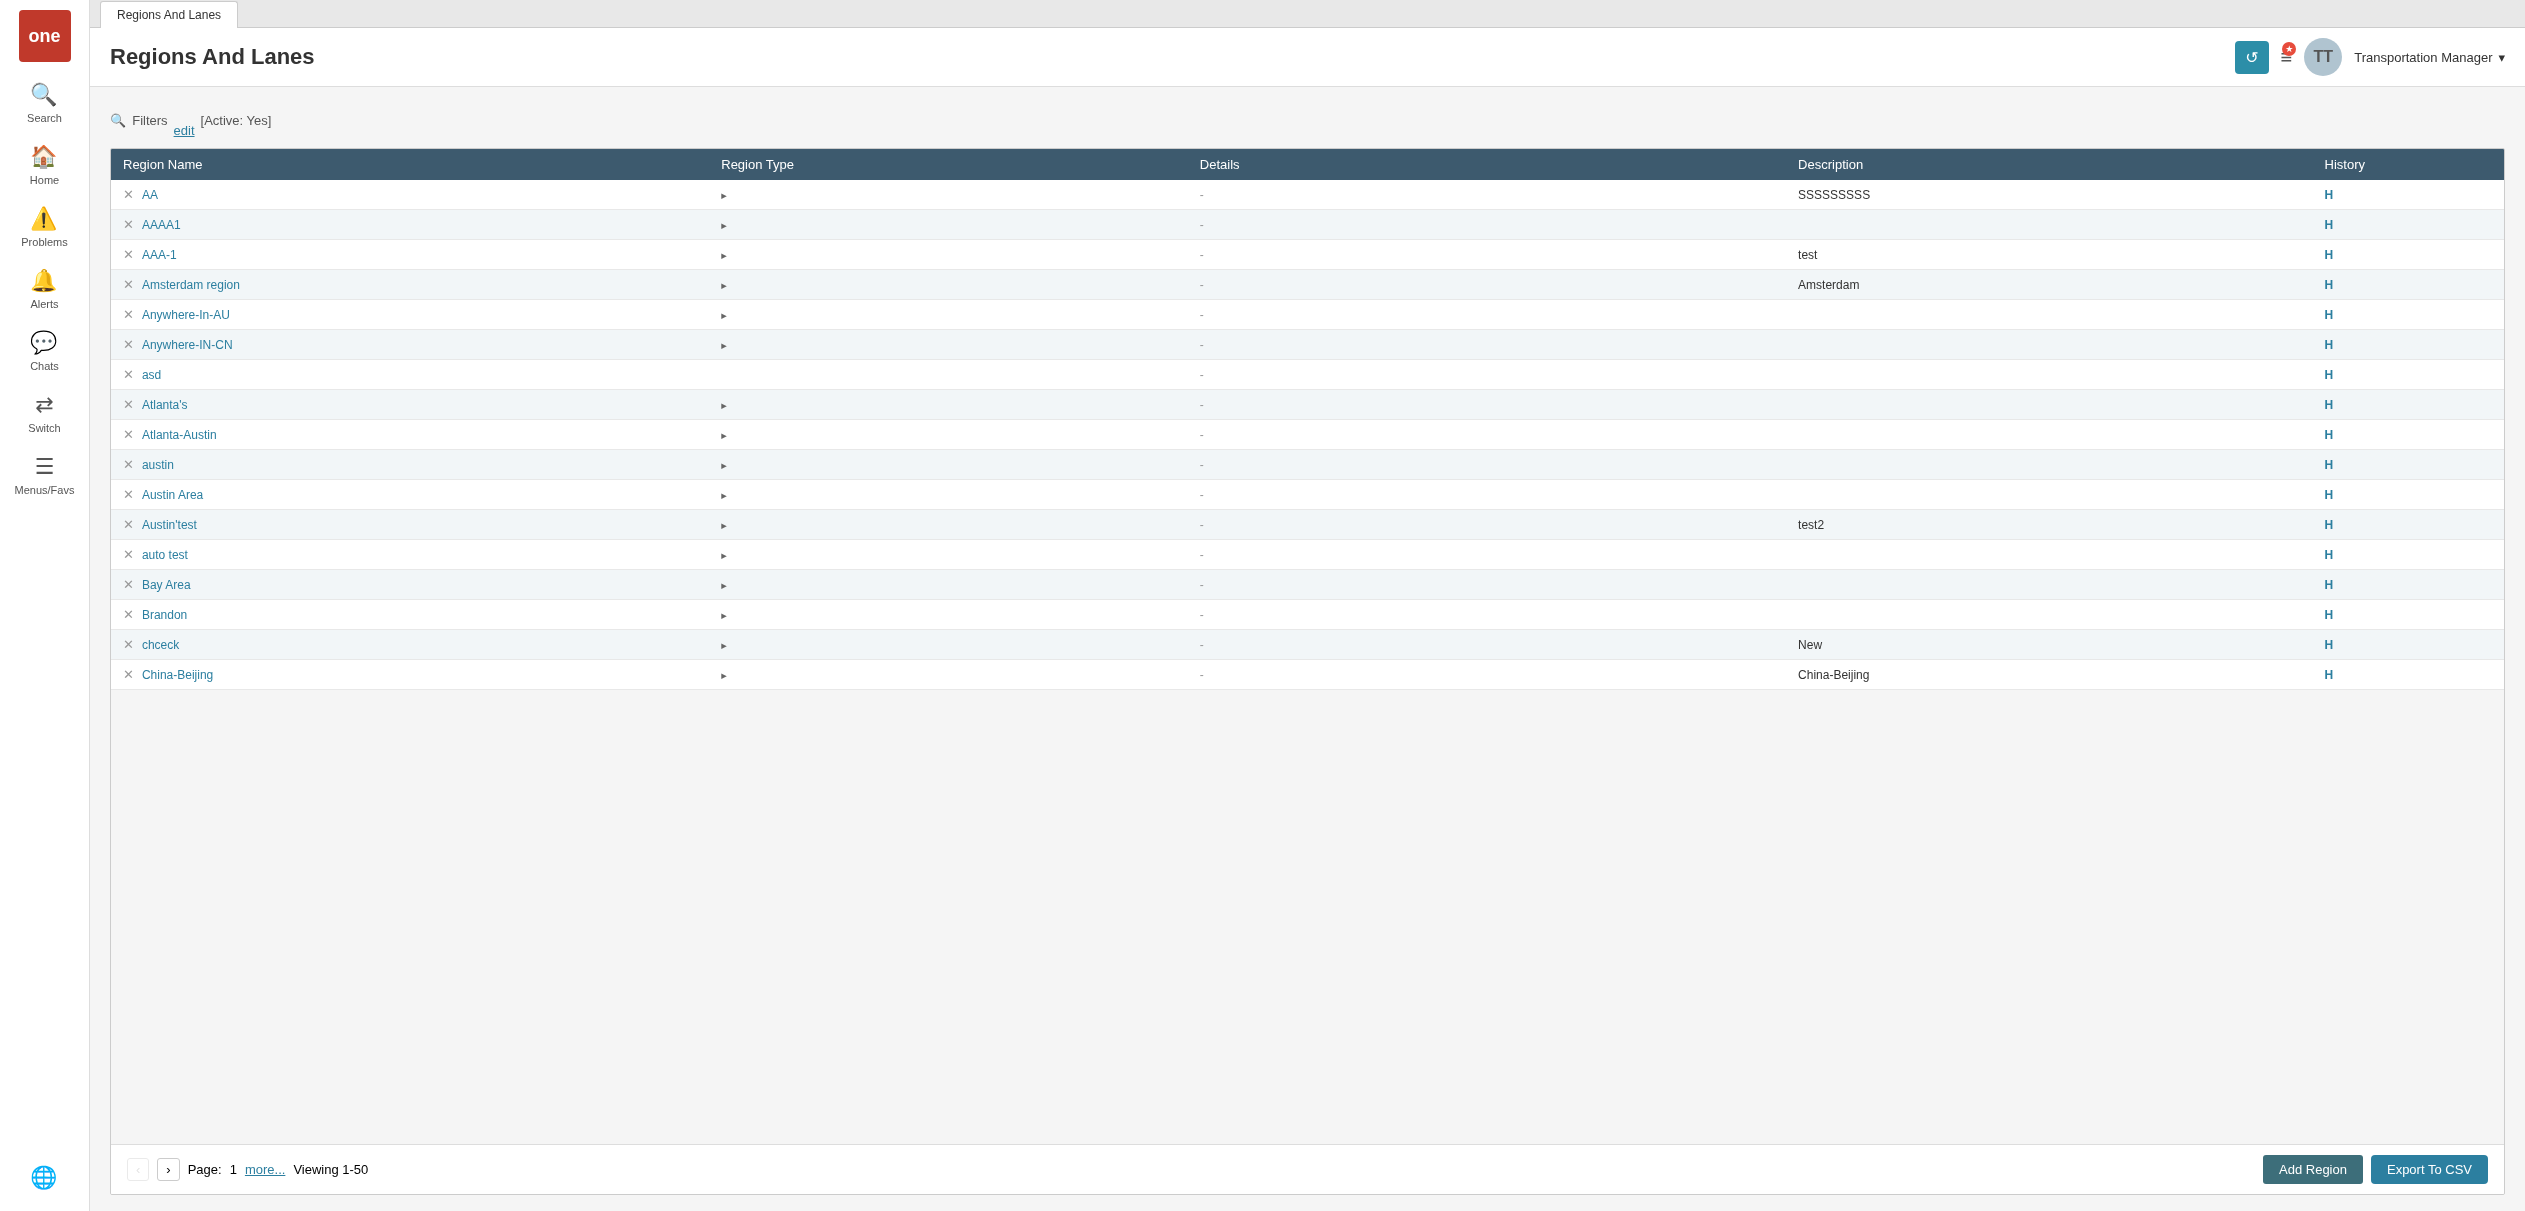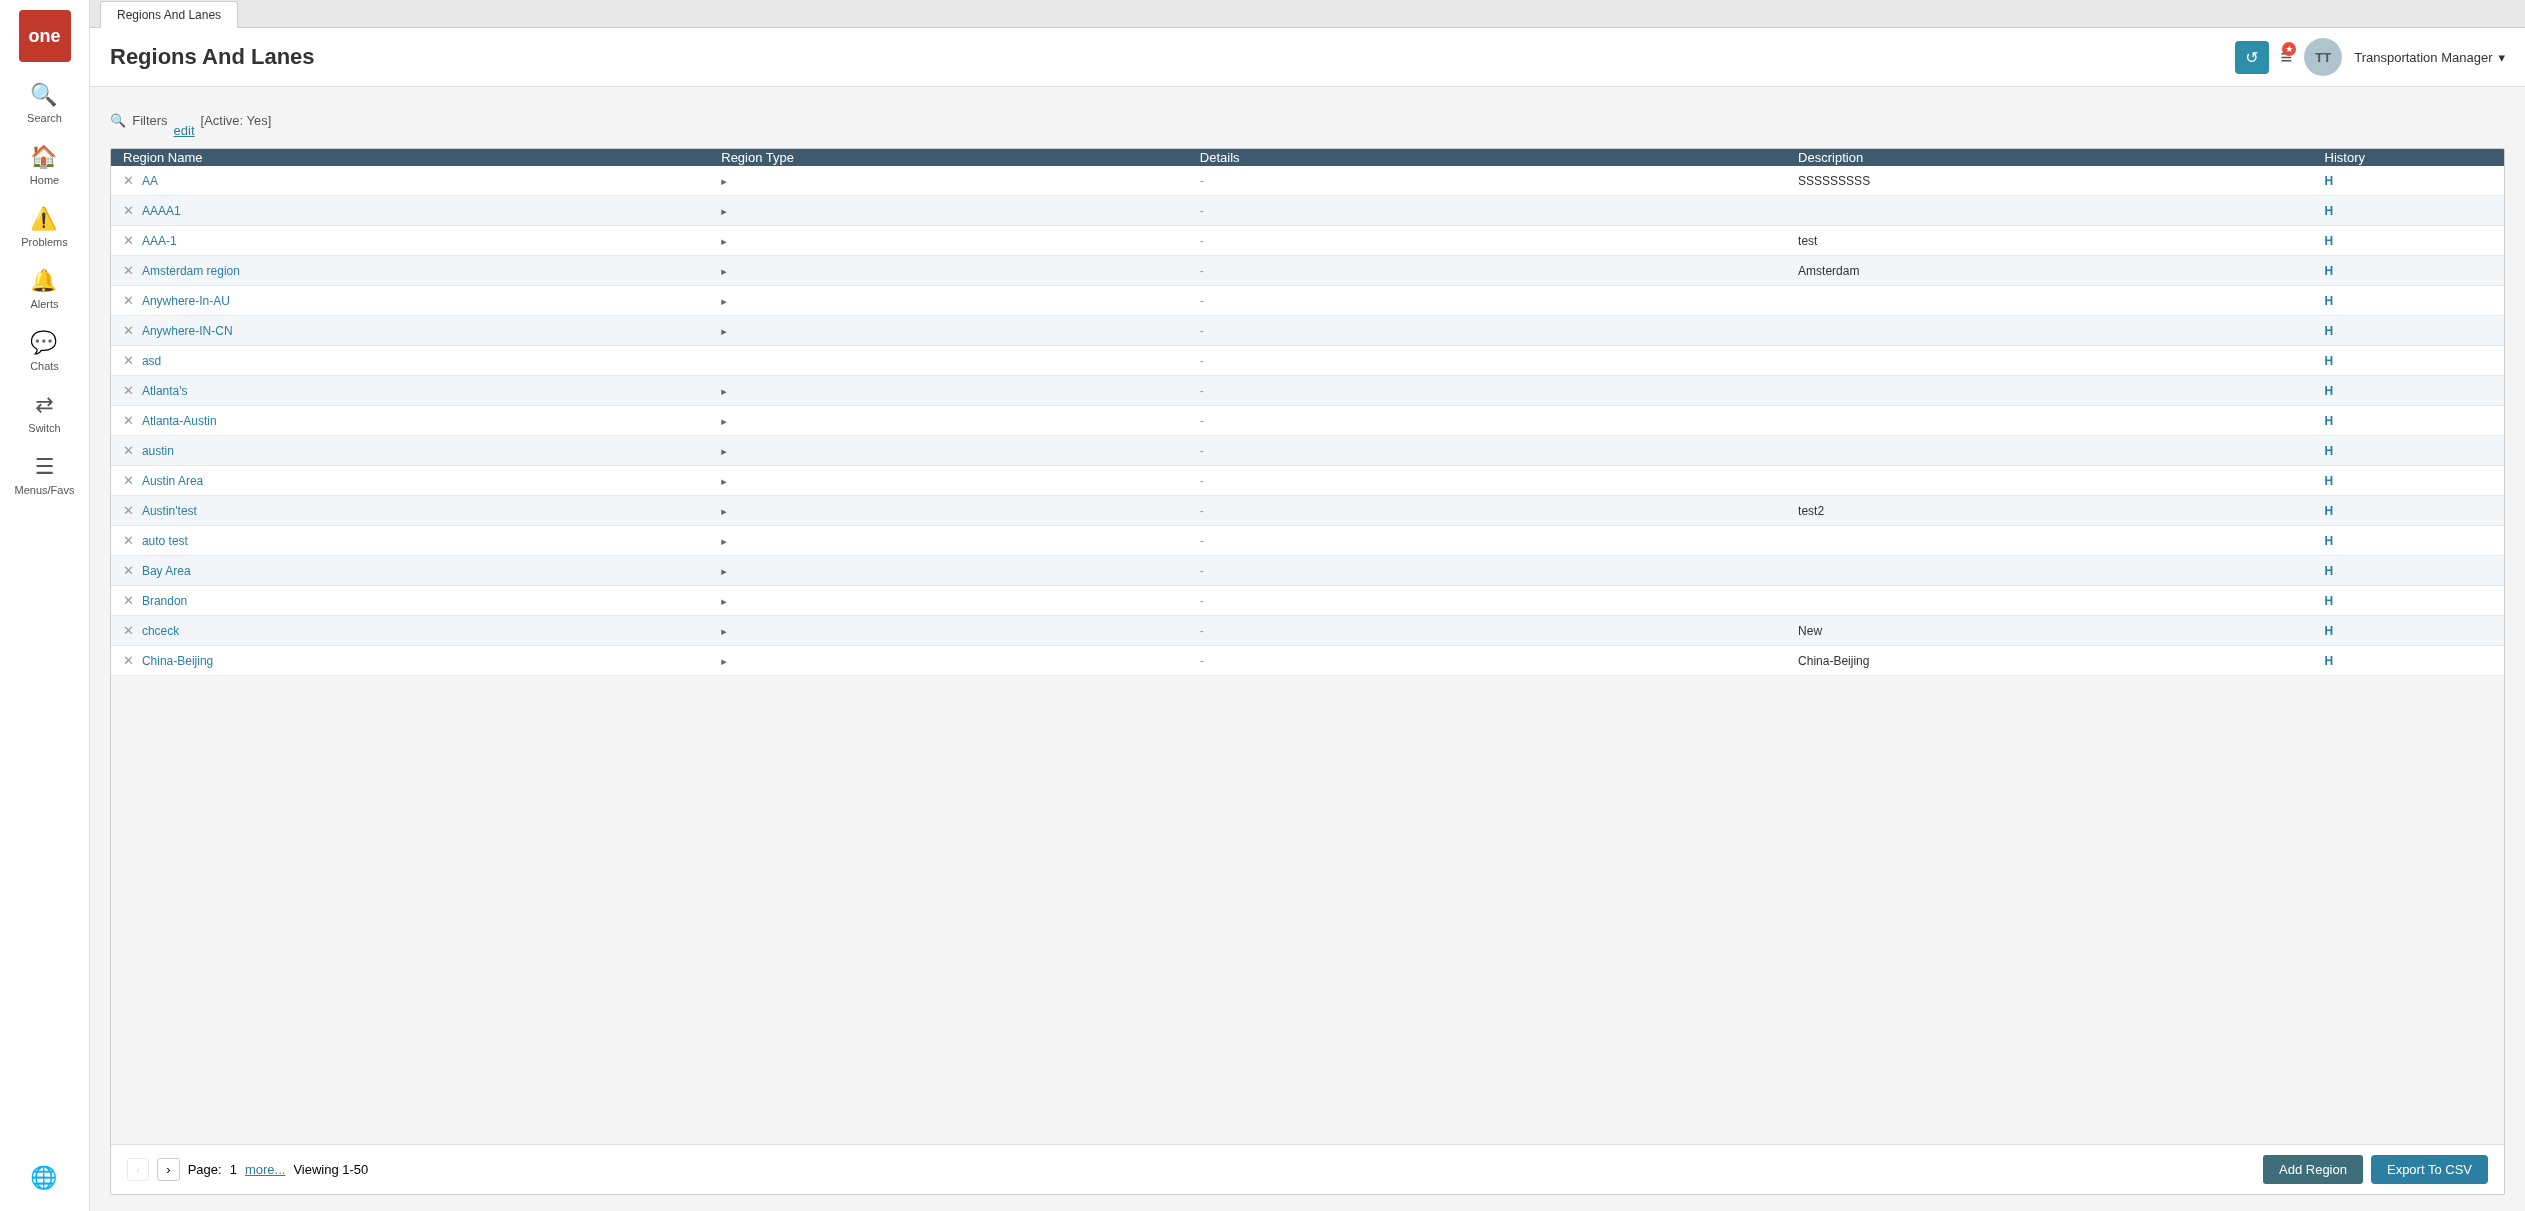--- a/index.html
+++ b/index.html
@@ -131,21 +131,21 @@
     }
     .avatar {
       width: 38px;
       height: 38px;
       border-radius: 50%;
       background: #b0c4d0;
       display: flex;
       align-items: center;
       justify-content: center;
       font-weight: bold;
-      font-size: 13px;
+      font-size: 16px;
       color: #555;
     }
     .user-dropdown {
       display: flex;
       align-items: center;
       gap: 6px;
       font-size: 13px;
       color: #333;
       cursor: pointer;
     }
@@ -187,21 +187,21 @@
     }
     table {
       width: 100%;
       border-collapse: collapse;
     }
     thead tr {
       background: #3d5a6e;
       color: white;
     }
     thead th {
-      padding: 1px 12px;
+      padding: 8px 12px;
       text-align: left;
       font-weight: normal;
       font-size: 13px;
       white-space: nowrap;
     }
     tbody tr:nth-child(even) { background: #f2f6f8; }
     tbody tr:nth-child(odd) { background: #fff; }
     tbody td {
       padding: 7px 12px;
       font-size: 12px;

